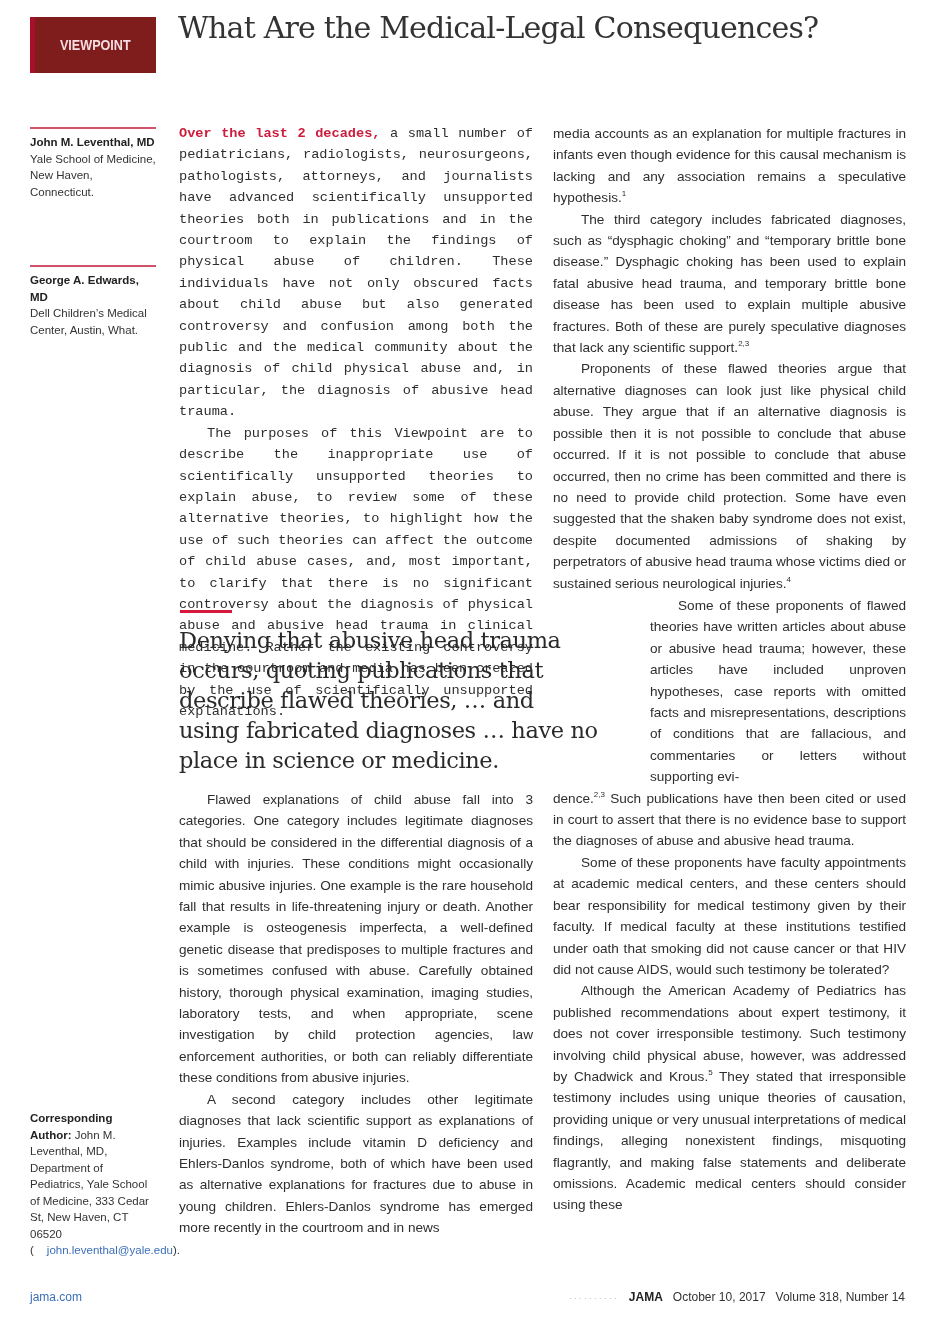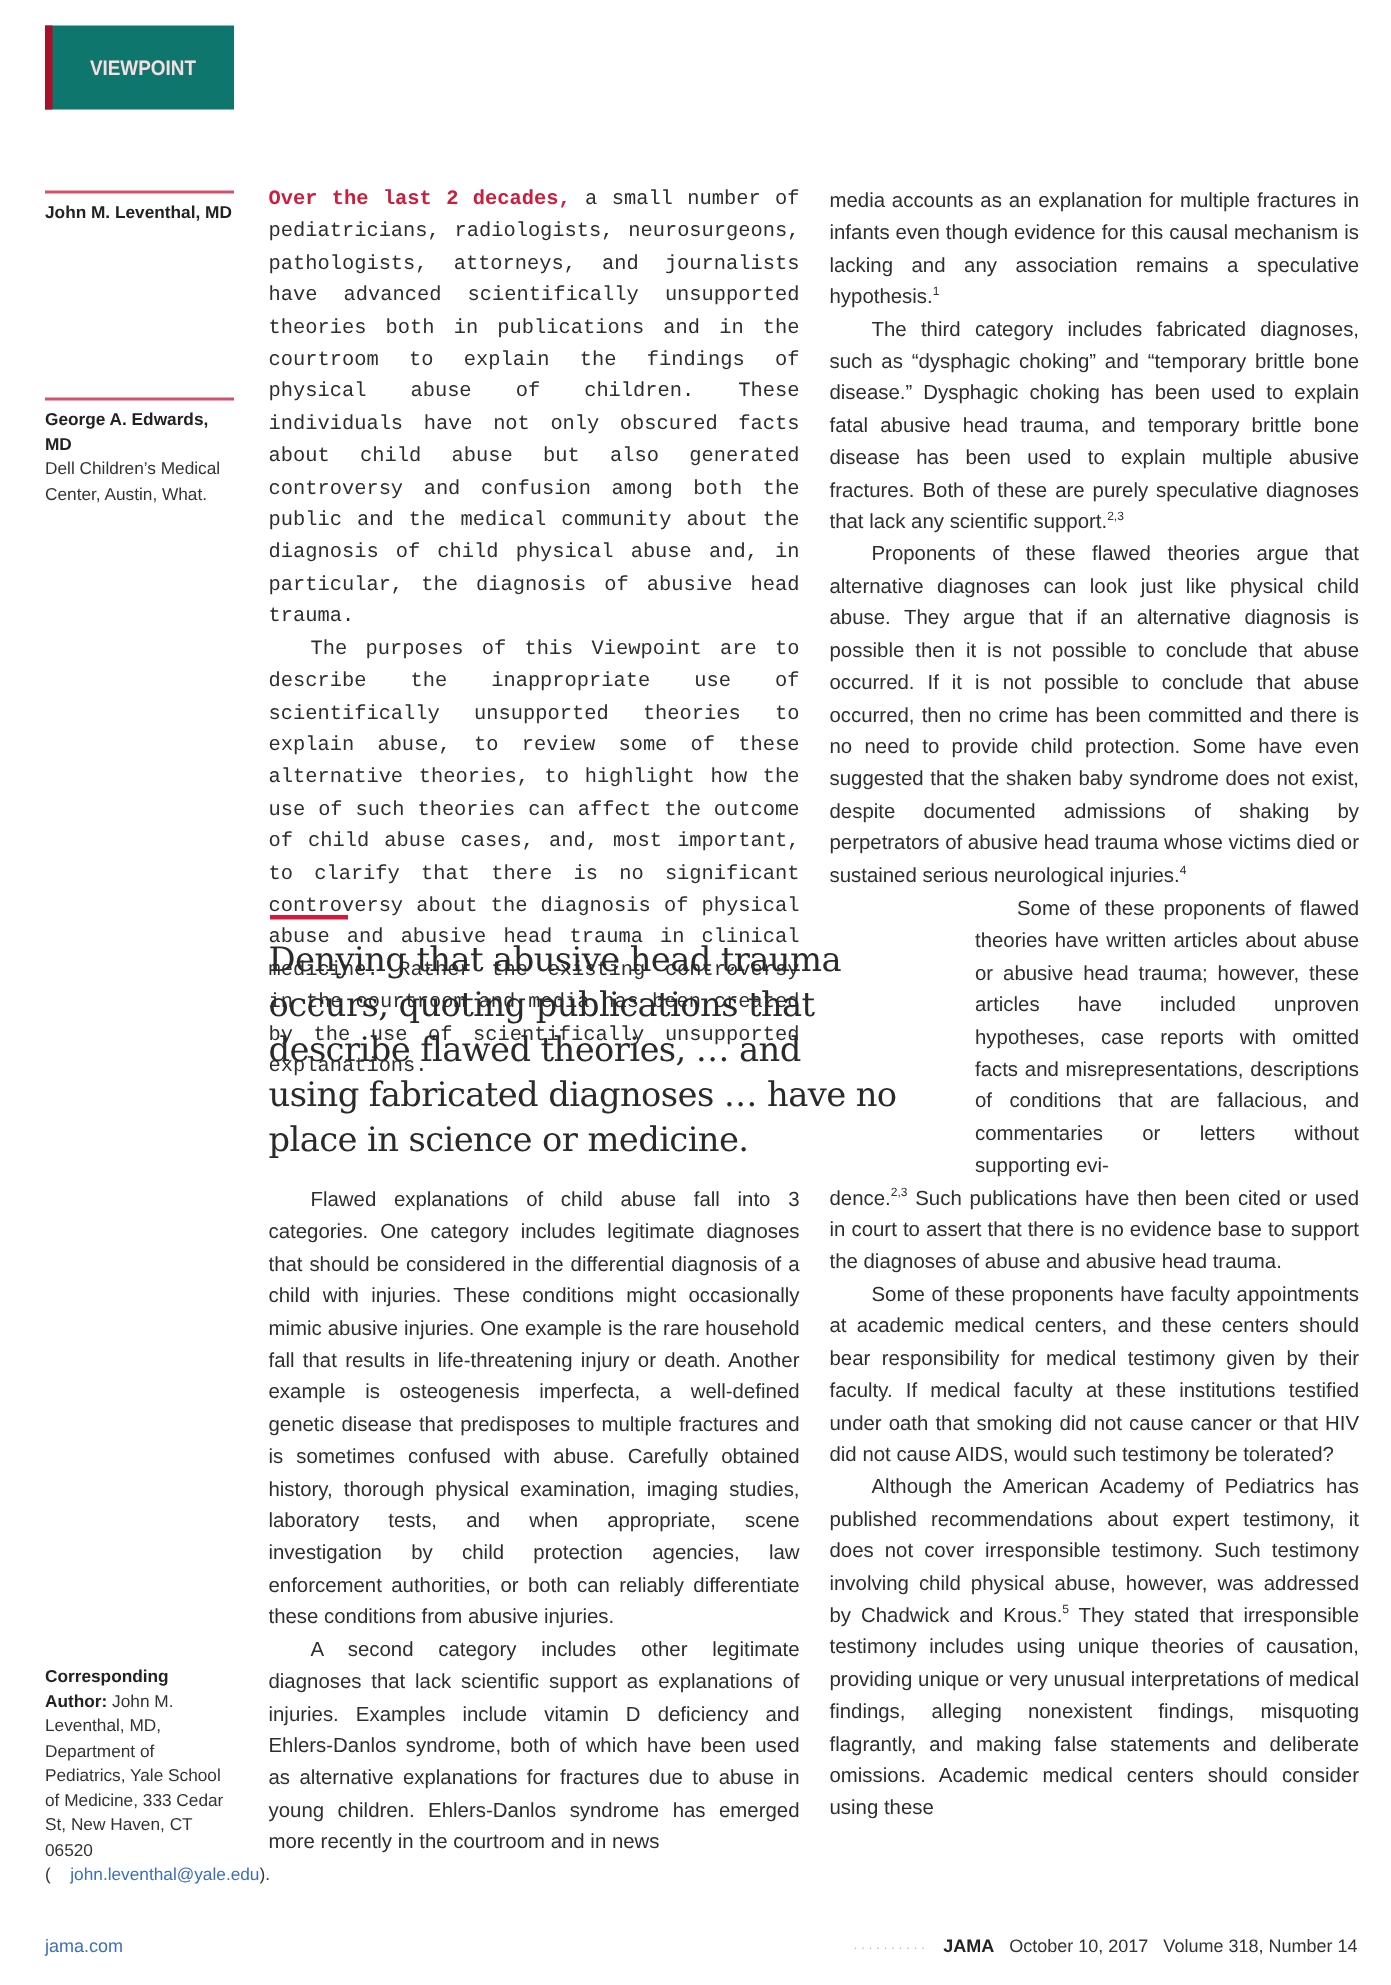--- a/index.html
+++ b/index.html
@@ -1,21 +1,21 @@
 <!DOCTYPE html>
 <html><head>
 <meta charset="utf-8">
 <style>
   * { box-sizing: border-box; margin: 0; padding: 0; }
   html, body { width: 927px; height: 1323px; background: #ffffff; overflow: hidden; }
   body { position: relative; font-family: "Liberation Sans", "DejaVu Sans", sans-serif; color: #2a2a2a; }
 
   .badge {
     position: absolute; left: 30px; top: 17px; width: 126px; height: 56px;
-    background: #0f766e; border-left: 5px solid #a8102a;
+    background: #7f1d1d; border-left: 5px solid #a8102a;
     display: flex; align-items: center; justify-content: center;
   }
   .badge span { color: #f6dde2; font-size: 14px; font-weight: bold; letter-spacing: 0; font-family: "Liberation Sans", sans-serif; transform: scaleX(0.9); }
 
   .title {
     position: absolute; left: 178px; top: 8px; width: 740px;
     font-family: "DejaVu Serif", "Liberation Serif", serif; color: #1e1e1e;
   }
   .title .main { font-size: 31px; line-height: 40px; letter-spacing: -0.8px; transform-origin: left; }
   .title .sub { font-size: 30px; line-height: 40px; color: #333; font-weight: 300; letter-spacing: -0.8px; }
@@ -58,25 +58,27 @@
   .footer-right .journal { font-weight: bold; color: #222; }
 </style>
 </head>
 <body>
 
 <div class="badge">
   <span>VIEWPOINT</span>
 </div>
 
 <div class="title">
+  <div class="sub">What Are the Medical-Legal Consequences?</div>
 </div>
 
 <div class="sidebar affil-1">
   <div class="rule"></div>
   <div class="name">John M. Leventhal, MD</div>
+  <div>Yale School of Medicine, New Haven, Connecticut.</div>
 </div>
 <div class="sidebar affil-2">
   <div class="rule"></div>
   <div class="name">George A. Edwards, MD</div>
   <div>Dell Children’s Medical Center, Austin, What.</div>
 </div>
 
 <div class="sidebar corresp">
   <span class="name">Corresponding Author:</span><span> John M. Leventhal, MD, Department of Pediatrics, Yale School of Medicine, 333 Cedar St, New Haven, CT 06520 (</span><span class="link">john.leventhal@yale.edu</span><span>).</span>
 </div>

